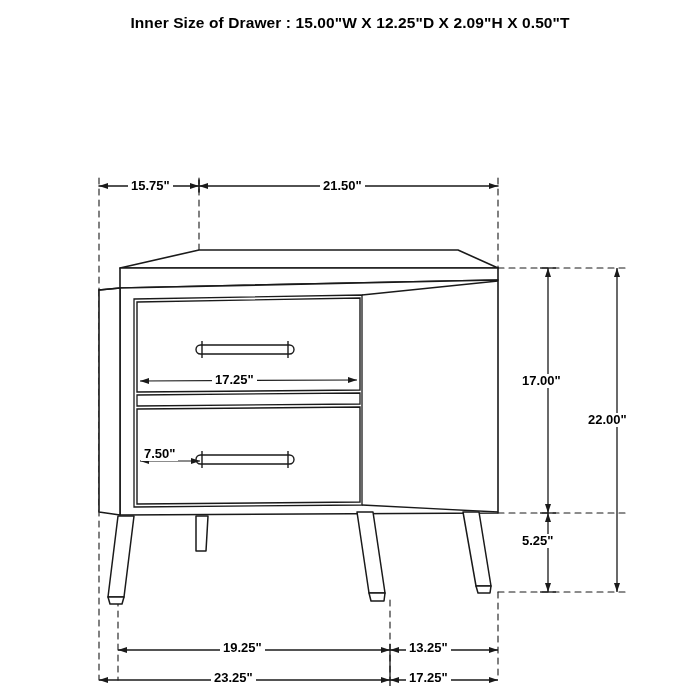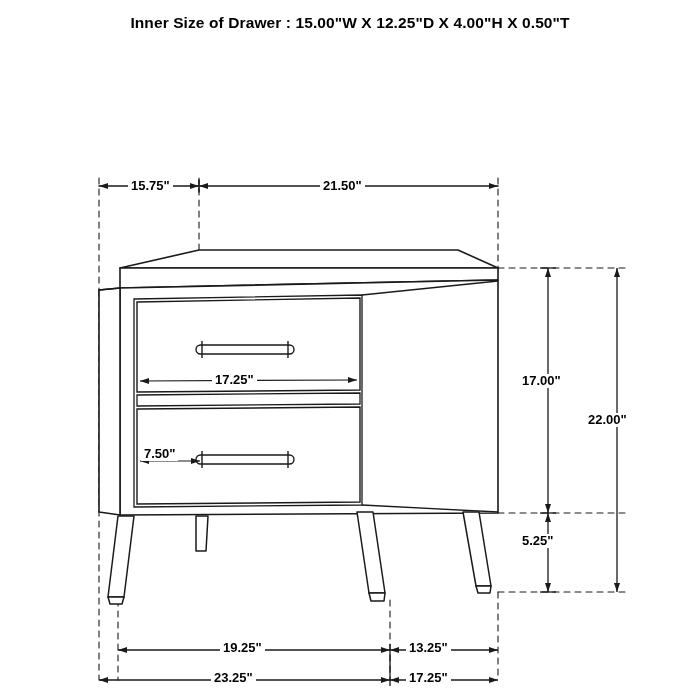--- a/index.html
+++ b/index.html
@@ -40,21 +40,21 @@
     background: #ffffff;
     padding: 0 3px;
     white-space: nowrap;
     line-height: 14px;
   }
   svg { display: block; }
 </style>
 </head>
 <body>
 
-<div class="title">Inner Size of Drawer : 15.00"W X 12.25"D X 4.00"H X 0.50"T</div>
+<div class="title">Inner Size of Drawer : 15.00"W X 12.25"D X 2.09"H X 0.50"T</div>
 
 <svg id="canvas" viewBox="0 0 700 700" xmlns="http://www.w3.org/2000/svg">
 
   <g fill="none" stroke="#1a1a1a" stroke-width="1.6" stroke-linejoin="round" stroke-linecap="round">
 
     <g stroke-width="1.1" stroke-dasharray="6,5">
 
       <line x1="99" y1="178" x2="99" y2="290"></line>
 
       <line x1="199" y1="178" x2="199" y2="250"></line>

